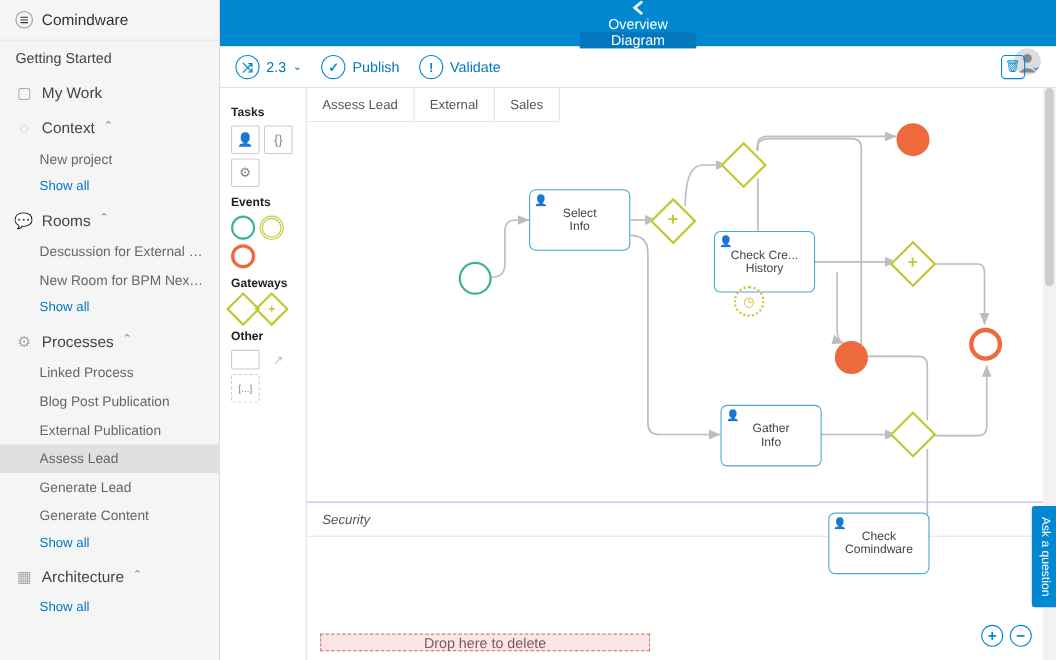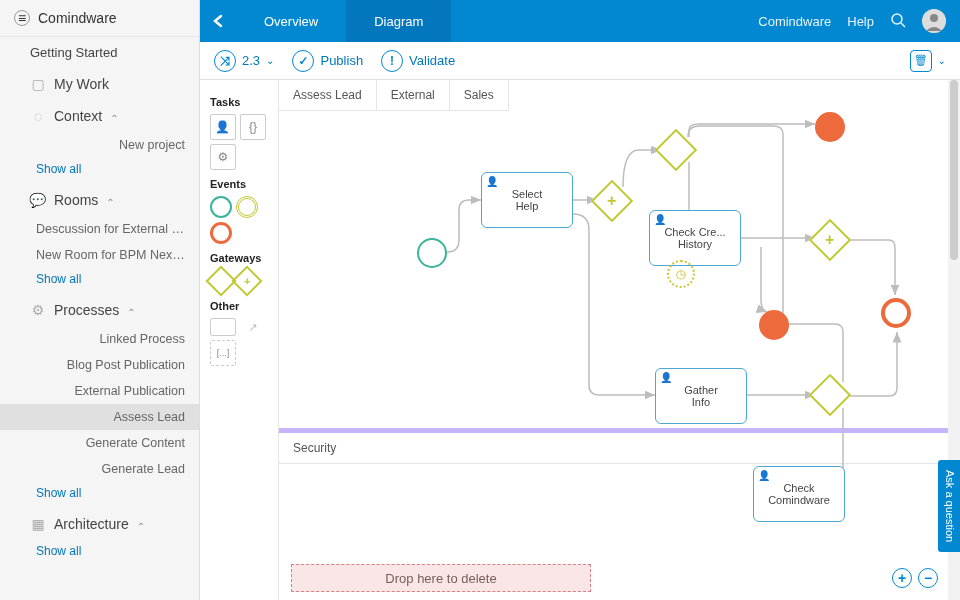--- a/index.html
+++ b/index.html
@@ -3,31 +3,31 @@
 <meta charset="utf-8">
 <style>
 * { box-sizing: border-box; margin: 0; padding: 0; }
 body { font-family: -apple-system, "Segoe UI", Arial, sans-serif; font-size: 13px; color: #333; width: 960px; height: 600px; overflow: hidden; background: #fff; }
 .app { display: flex; height: 100%; }
 
 
 .sidebar { width: 200px; background: #f5f5f5; border-right: 1px solid #ddd; overflow-y: auto; flex-shrink: 0; }
 .brand { padding: 10px 14px; font-size: 14px; color: #333; display: flex; align-items: center; gap: 8px; border-bottom: 1px solid #e5e5e5; }
 .brand-icon { width: 16px; height: 16px; display: inline-flex; align-items: center; justify-content: center; border: 1.5px solid #999; border-radius: 50%; }
-.nav-item, .nav-section { padding: 8px 14px; display: flex; align-items: flex-end; gap: 8px; cursor: pointer; color: #444; margin-left: 16px; }
+.nav-item, .nav-section { padding: 8px 14px; display: flex; align-items: flex-start; gap: 8px; cursor: pointer; color: #444; }
 .nav-section { font-size: 14px; }
 .nav-icon { width: 16px; height: 16px; display: inline-flex; align-items: center; justify-content: center; color: #aaa; flex-shrink: 0; }
-.sub-item { padding: 6px 14px 6px 36px; font-size: 12.5px; color: #666; cursor: pointer; white-space: nowrap; overflow: hidden; text-overflow: ellipsis; text-align: right; }
+.sub-item { padding: 6px 14px 6px 36px; font-size: 12.5px; color: #666; cursor: pointer; white-space: nowrap; overflow: hidden; text-overflow: ellipsis; }
 .sub-item.selected { background: #e0e0e0; }
 .show-all { padding: 4px 14px 8px 36px; font-size: 12px; color: #0277bd; cursor: pointer; }
 .caret { font-size: 10px; color: #888; }
 
 
 .main { flex: 1; display: flex; flex-direction: column; min-width: 0; }
-.topbar { height: 42px; background: #0288d1; color: #fff; display: flex; align-items: center; flex-shrink: 0; }
+.topbar { height: 42px; background: #0288d1; color: #fff; display: flex; align-items: center; flex-shrink: 0; flex-direction: column; }
 .back-icon { width: 36px; height: 100%; display: flex; align-items: center; justify-content: center; cursor: pointer; }
 .top-tab { padding: 0 28px; height: 100%; display: flex; align-items: center; cursor: pointer; font-size: 13px; }
 .top-tab.active { background: #0277bd; }
 .top-right { margin-left: auto; display: flex; align-items: center; gap: 16px; padding-right: 14px; height: 100%; }
 .top-right-item { cursor: pointer; font-size: 13px; opacity: 0.9; }
 .avatar { width: 24px; height: 24px; border-radius: 50%; background: #ccc; display: flex; align-items: center; justify-content: center; overflow: hidden; }
 
 
 .toolbar { height: 38px; border-bottom: 1px solid #e0e0e0; display: flex; align-items: center; padding: 0 14px; gap: 18px; flex-shrink: 0; }
 .tb-btn { display: flex; align-items: center; gap: 6px; cursor: pointer; color: #0277bd; font-size: 13px; }
@@ -60,21 +60,21 @@
 .end-event { border: 4px solid #ec6a3c; }
 .end-event-filled { background: #ec6a3c; border: 4px solid #ec6a3c; }
 .gateway { width: 30px; height: 30px; transform: rotate(45deg); border: 2px solid #c2c832; background: #fff; display: flex; align-items: center; justify-content: center; }
 .gateway span { transform: rotate(-45deg); color: #c2c832; font-weight: bold; font-size: 16px; }
 .timer { width: 28px; height: 28px; border: 2px dotted #cfc538; border-radius: 50%; display: flex; align-items: center; justify-content: center; color: #cfc538; font-size: 12px; }
 
 
 svg.flows { position: absolute; inset: 0; pointer-events: none; }
 
 
-.drop-zone { position: absolute; bottom: 8px; left: 12px; width: 300px; height: 28px; border: 1px dashed #d68183; background: rgba(242,192,192,0.4); color: #7a5c5c; display: flex; align-items: center; justify-content: center; font-size: 13px; }
+.drop-zone { position: absolute; bottom: 8px; left: 12px; width: 300px; height: 16px; border: 1px dashed #d68183; background: rgba(242,192,192,0.4); color: #7a5c5c; display: flex; align-items: center; justify-content: center; font-size: 13px; }
 
 
 .zoom-ctrl { position: absolute; bottom: 12px; right: 22px; display: flex; gap: 6px; }
 .zoom-btn { width: 20px; height: 20px; border: 1.5px solid #0288d1; border-radius: 50%; display: flex; align-items: center; justify-content: center; color: #0288d1; cursor: pointer; font-size: 14px; font-weight: bold; }
 
 
 .ask-tab { position: absolute; right: 0; top: 380px; width: 22px; padding: 10px 4px; background: #0288d1; color: #fff; font-size: 11px; writing-mode: vertical-rl; cursor: pointer; border-radius: 3px 0 0 3px; }
 
 
 .vscroll { position: absolute; right: 0; top: 0; width: 12px; height: 100%; background: #f2f2f2; }
@@ -117,22 +117,22 @@
 
     <div class="nav-section">
       <span class="nav-icon">⚙</span>
       <span>Processes</span>
       <span class="caret">⌃</span>
     </div>
     <div class="sub-item">Linked Process</div>
     <div class="sub-item">Blog Post Publication</div>
     <div class="sub-item">External Publication</div>
     <div class="sub-item selected">Assess Lead</div>
+    <div class="sub-item">Generate Lead</div>
     <div class="sub-item">Generate Content</div>
-    <div class="sub-item">Generate Lead</div>
     <div class="show-all">Show all</div>
 
     <div class="nav-section">
       <span class="nav-icon">▦</span>
       <span>Architecture</span>
       <span class="caret">⌃</span>
     </div>
     <div class="show-all">Show all</div>
 
     <div class="nav-section">
@@ -229,21 +229,21 @@
         </div>
       </div>
 
       <div class="canvas-wrap">
         <div class="canvas">
           <div class="lane-header">
             <div class="lane-cell">Assess Lead</div>
             <div class="lane-cell">External</div>
             <div class="lane-cell">Sales</div>
           </div>
-          <div class="lane-label" style="top:348px;border-top:5px solid #c4b5fd;">Security</div>
+          <div class="lane-label" style="top:376px;border-top:1px solid #c4b5fd;font-style:italic;">Security</div>
 
           <svg class="flows" width="100%" height="100%">
             <defs>
                 <marker id="arr" markerWidth="8" markerHeight="8" refX="7" refY="3" orient="auto">
                   <path d="M0,0 L7,3 L0,6 Z" fill="#bdbdbd"></path>
                 </marker>
               </defs>
             <g stroke="#bdbdbd" stroke-width="1.5" fill="none" marker-end="url(#arr)">
               <path d="M168 172 Q180 172 180 160 L180 130 Q180 120 190 120 L202 120"></path>
               <path d="M294 120 L318 120"></path>
@@ -260,21 +260,21 @@
               <path d="M564 328 L564 390 Q564 400 554 400 L516 400"></path>
               <path d="M567 316 L610 316 Q618 316 618 308 L618 252"></path>
             </g>
           </svg>
 
           <div class="node event start-event" style="left:138px;top:158px;"></div>
 
           <div class="node task" style="left:202px;top:92px;">
             <span class="user-icon">👤</span>
             <span style="white-space:pre-line;">Select
-Help</span>
+Info</span>
           </div>
 
           <div class="node gateway" style="left:318px;top:106px;">
               <span>+</span>
             </div>
           <div class="node gateway" style="left:382px;top:55px;"></div>
 
           <div class="node task" style="left:370px;top:130px;">
             <span class="user-icon">👤</span>
             <span style="white-space:pre-line;">Check Cre...

